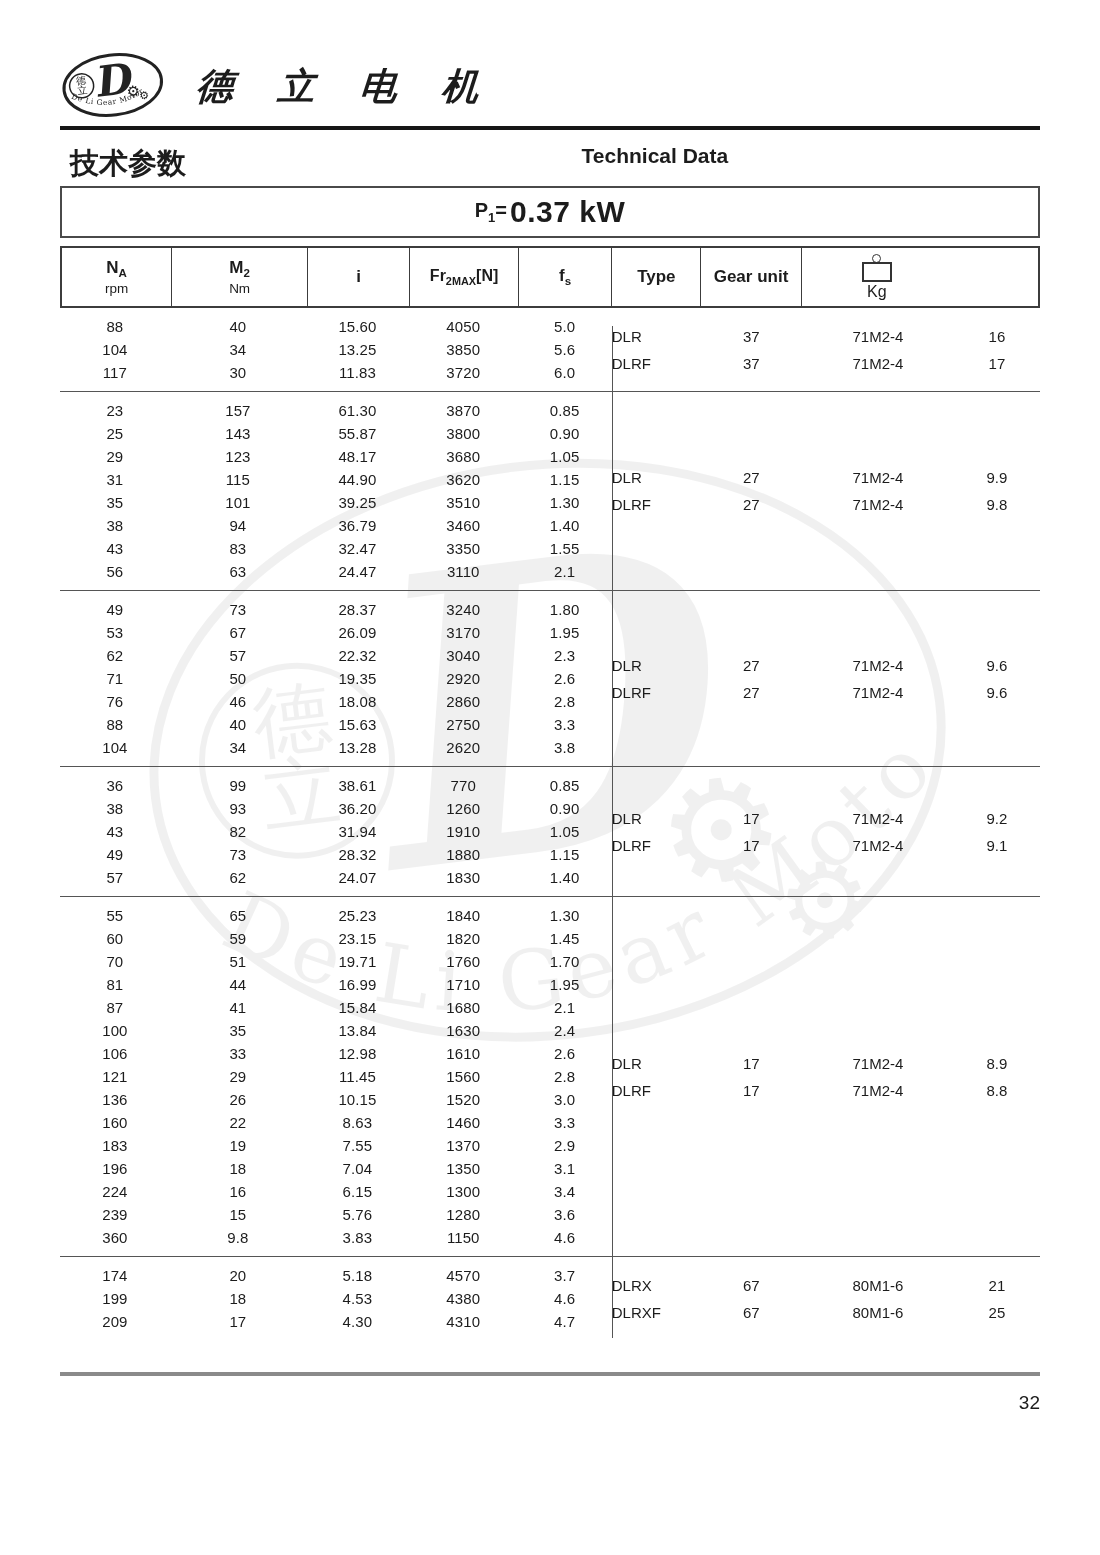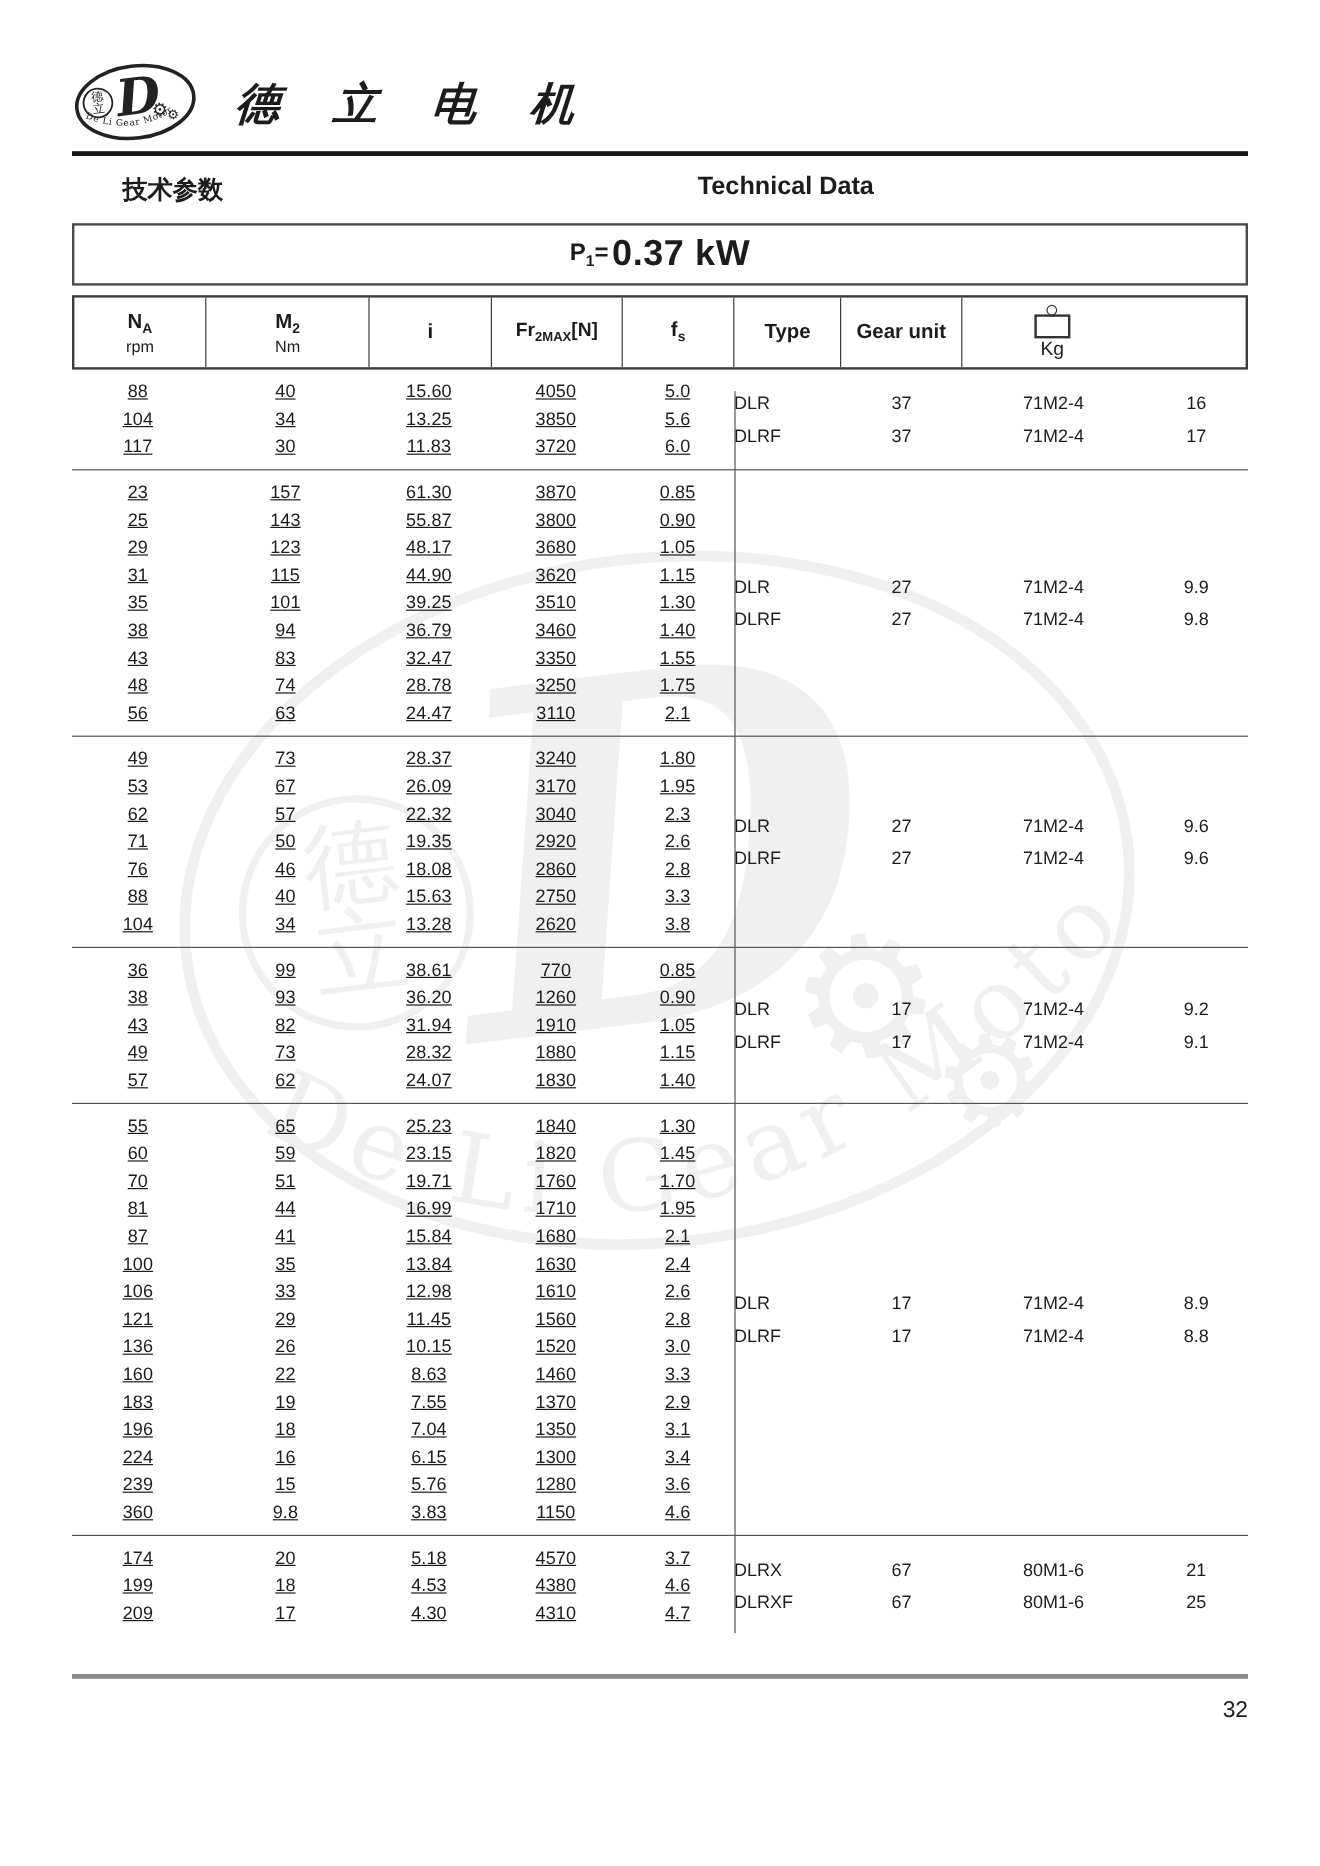--- a/index.html
+++ b/index.html
@@ -12,21 +12,21 @@
   .content { position:relative; margin:0 60px; padding-top:50px; z-index:1; }
 
   
   .brand-row { display:flex; align-items:center; gap:30px; height:74px; }
   .logo-svg { flex:0 0 auto; }
   .brand-cn { font-family:"DejaVu Serif","Liberation Serif",serif; font-size:37px; font-weight:bold; font-style:italic; letter-spacing:16px; transform:skewX(-4deg); }
   .top-rule { height:4px; background:#161616; margin-top:2px; }
 
   
   .section-row { position:relative; margin-top:14px; height:30px; }
-  .section-cn { position:absolute; left:10px; top:0; font-size:21px; font-weight:bold;margin-left:32px; }
+  .section-cn { position:absolute; left:10px; top:0; font-size:29px; font-weight:bold; }
   .section-en { position:absolute; left:60.7%; transform:translateX(-50%); top:0; font-size:21px; font-weight:bold; }
 
   
   .power-box { margin-top:12px; height:48px; border:2px solid #4a4a4a; display:flex; align-items:center; justify-content:center; }
   .p-prefix { font-size:20px; font-weight:bold; }
   .p-prefix sub { font-size:13px; }
   .p-value { font-size:30px; font-weight:bold; margin-left:3px; letter-spacing:0.5px; }
 
   
   .header-table { margin-top:8px; display:grid; grid-template-columns:11.2% 13.9% 10.5% 11.1% 9.6% 9.1% 10.3% 15.5% 8.8%; border:2px solid #3c3c3c; height:58px; }
@@ -35,21 +35,21 @@
   .h-main sub { font-size:0.68em; }
   .h-unit { font-weight:normal; font-size:13.5px; }
   .h-fr { font-size:16px; }
   .kg-ring { width:7px; height:7px; border:1px solid #333; border-radius:50%; margin-bottom:-1px; }
   .kg-box { width:26px; height:16px; border:2px solid #333; }
   .kg-label { font-weight:normal; font-size:16px; margin-top:1px; }
 
   
   .table-body { position:relative; }
   .table-body::after { content:""; position:absolute; left:56.3%; top:18px; bottom:2px; width:1px; background:#555; }
-  .group { position:relative; padding:7px 0; border-top:1px solid #555;text-decoration:underline; }
+  .group { position:relative; padding:7px 0; border-top:1px solid #555; }
   .group:first-child { border-top:none; }
   .data-row { display:grid; grid-template-columns:11.2% 13.9% 10.5% 11.1% 9.6% 1fr; height:23px; align-items:center; }
   .cell { text-align:center; font-size:15px; letter-spacing:0.1px; }
   .type-block { position:absolute; left:56.3%; right:0; top:50%; transform:translateY(-50%); }
   .type-row { display:grid; grid-template-columns:20.8% 23.6% 35.5% 20.1%; height:27px; align-items:center; font-size:15px; }
   .tcell { text-align:center; }
   .tcell-type { text-align:left; }
 
   
   .footer-rule { margin-top:32px; height:4px; background:#8a8a8a; }
@@ -219,27 +219,20 @@
             <div class="cell">1.40</div>
           </div>
           <div class="data-row">
             <div class="cell">43</div>
             <div class="cell">83</div>
             <div class="cell">32.47</div>
             <div class="cell">3350</div>
             <div class="cell">1.55</div>
           </div>
           <div class="data-row">
-            <div class="cell">48</div>
-            <div class="cell">74</div>
-            <div class="cell">28.78</div>
-            <div class="cell">3250</div>
-            <div class="cell">1.75</div>
-          </div>
-          <div class="data-row">
             <div class="cell">56</div>
             <div class="cell">63</div>
             <div class="cell">24.47</div>
             <div class="cell">3110</div>
             <div class="cell">2.1</div>
           </div>
         </div>
         <div class="type-block">
           <div class="type-row">
             <div class="tcell tcell-type">DLR</div>

